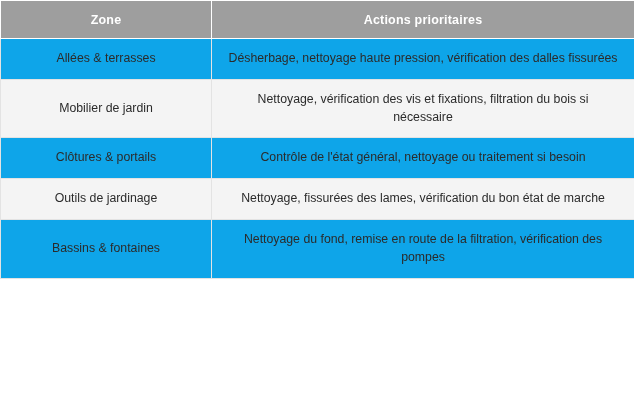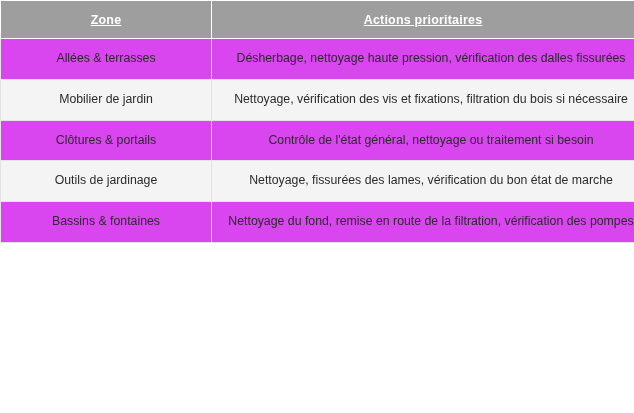--- a/index.html
+++ b/index.html
@@ -31,44 +31,43 @@
   thead th {
     background: #9e9e9e;
     color: #ffffff;
     font-size: 12.5px;
     font-weight: bold;
     text-align: center;
     padding: 10px 8px;
     border: 1px solid #ffffff;
     letter-spacing: 0.2px;
     height: 17px;
-    text-decoration: underline;
   }
   tbody td {
     font-size: 12.3px;
     color: #2b2b2b;
     text-align: center;
     vertical-align: middle;
     padding: 11px 12px;
     border: 1px solid #e3e3e3;
     line-height: 1.45;
   }
   tbody tr.row-even td {
-    background: #d946ef;
+    background: #0ea5e9;
   }
   tbody tr.row-odd td {
     background: #f4f4f4;
   }
   tbody td.cell-zone {
     padding-left: 10px;
     padding-right: 10px;
   }
   tbody td.cell-actions {
     padding-left: 16px;
-    padding-right: 0;
+    padding-right: 16px;
   }
 </style>
 </head>
 <body>
 
 <div class="table-wrap">
   <table class="maintenance-table">
     <colgroup>
       <col class="col-zone">
       <col class="col-actions">

